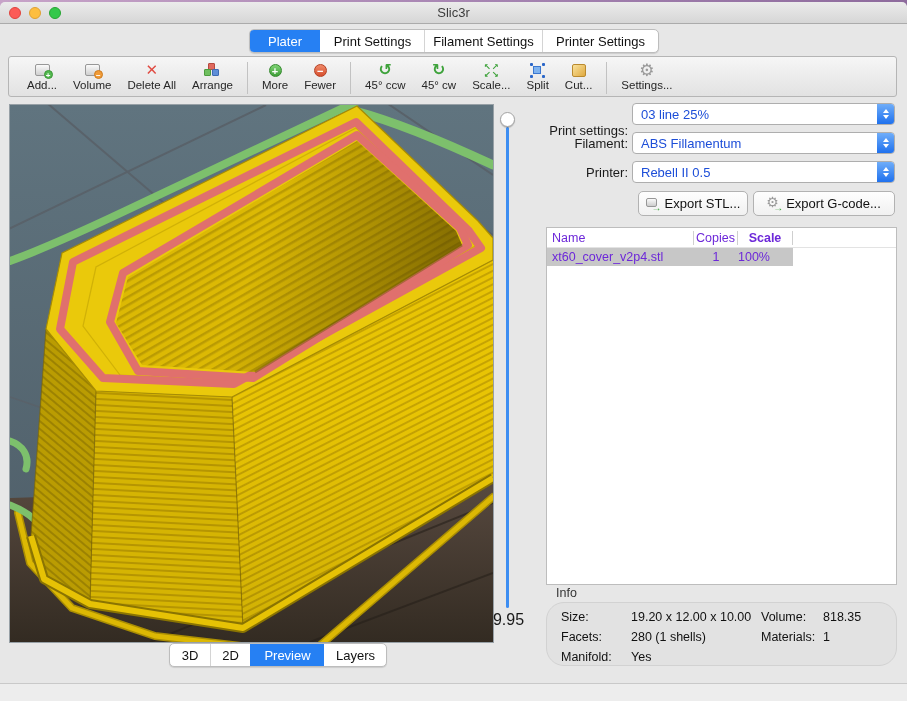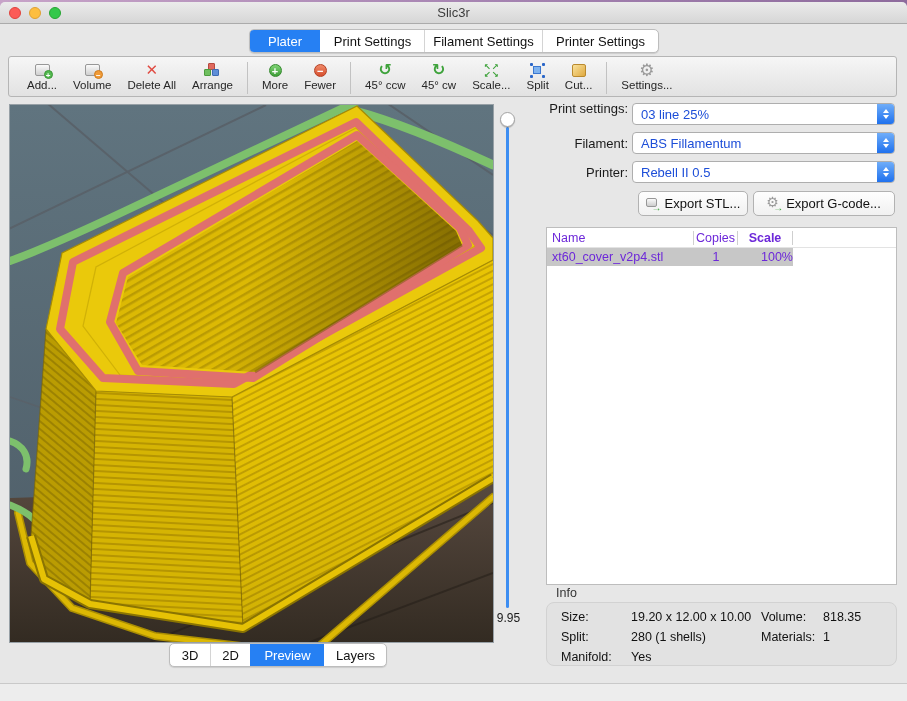--- a/index.html
+++ b/index.html
@@ -71,21 +71,21 @@
     border:1px solid #ba8a2e;border-radius:2px;}
   .glyph-gear{color:#999;font-size:17px;line-height:17px;}
   
   .preview{position:absolute;left:9px;top:104px;width:483px;height:537px;
     border:1px solid #97a0a6;box-sizing:content-box;}
   .slider-track{position:absolute;left:506px;top:127px;width:3px;height:481px;
     background:#3d8ef2;border-radius:2px;}
   .slider-knob{position:absolute;left:500px;top:112px;width:15px;height:15px;border-radius:50%;
     background:#fff;border:1px solid #a3a3a3;box-sizing:border-box;box-shadow:0 1px 1px rgba(0,0,0,.2);}
   .slider-value{position:absolute;left:488px;top:611px;width:41px;text-align:center;
-    font-size:12px;color:#1a1a1a;}
+    font-size:16px;color:#1a1a1a;}
   
   .rp-label{position:absolute;left:540px;width:88px;text-align:right;font-size:13px;color:#1a1a1a;}
   .combo{position:absolute;left:632px;width:263px;height:22px;box-sizing:border-box;
     background:#fff;border:1px solid #aeaeae;border-radius:4px;display:flex;align-items:center;
     padding-left:8px;font-size:13px;color:#1d4ed8;}
   .combo .stepper{position:absolute;right:0;top:0;bottom:0;width:17px;
     background:linear-gradient(#6fadf9,#1f71ee);border-radius:0 3px 3px 0;
     display:flex;flex-direction:column;align-items:center;justify-content:center;gap:2px;}
   .tri-up{width:0;height:0;border-left:3.5px solid transparent;border-right:3.5px solid transparent;
     border-bottom:4px solid #fff;}
@@ -104,25 +104,25 @@
     background:#fff;border:1px solid #bdbdbd;font-size:12.5px;color:#6d28d9;}
   .thead{display:flex;height:19px;align-items:center;border-bottom:1px solid #e3e3e3;}
   .th{box-sizing:border-box;height:14px;line-height:14px;border-right:1px solid #cfcfcf;}
   .th.name{width:147px;padding-left:5px;}
   .th.copies{width:44px;text-align:center;}
   .th.scale{width:55px;text-align:center;font-weight:bold;}
   .trow{display:flex;height:18px;align-items:center;background:#c7c7c7;width:246px;}
   .td{box-sizing:border-box;}
   .td.name{width:147px;padding-left:5px;}
   .td.copies{width:44px;text-align:center;}
-  .td.scale{width:55px;text-align:right;}
+  .td.scale{width:55px;text-align:left;}
   
   .info-legend{position:absolute;left:556px;top:586px;font-size:12.5px;color:#333;}
   .infobox{position:absolute;left:546px;top:602px;width:351px;height:64px;box-sizing:border-box;
-    background:#e2e2e2;border:1px solid #d2d2d2;border-radius:8px;font-size:12.5px;color:#111;}
+    background:#e2e2e2;border:1px solid #d2d2d2;border-radius:18px;font-size:12.5px;color:#111;}
   .infobox span{position:absolute;white-space:nowrap;}
   .i-r1{top:7px;} .i-r2{top:27px;} .i-r3{top:47px;}
   .i-c1{left:14px;} .i-c2{left:84px;} .i-c3{left:214px;} .i-c4{left:276px;}
   
   .statusline{position:absolute;left:0;right:0;top:683px;height:1px;background:#c9c9c9;}
   .statusbar{position:absolute;left:0;right:0;top:684px;bottom:0;background:#ededed;}
 </style>
 </head>
 <body>
 
@@ -332,21 +332,21 @@
 <div class="slider-knob"></div>
 <div class="slider-value">9.95</div>
 
 <div class="segctl viewtabs">
   <div class="seg" style="width:40px">3D</div>
   <div class="seg" style="width:40px">2D</div>
   <div class="seg active" style="width:74px">Preview</div>
   <div class="seg" style="width:62px">Layers</div>
 </div>
 
-<div class="rp-label" style="top:101px">Print settings:</div>
+<div class="rp-label" style="top:123px">Print settings:</div>
 <div class="combo" style="top:103px">
   <span>03 line 25%</span>
   <span class="stepper">
       <span class="tri-up"></span>
       <span class="tri-dn"></span>
     </span>
 </div>
 <div class="rp-label" style="top:136px">Filament:</div>
 <div class="combo" style="top:132px">
   <span>ABS Fillamentum</span>
@@ -391,21 +391,21 @@
     <span class="td scale">100%</span>
   </div>
 </div>
 
 <div class="info-legend">Info</div>
 <div class="infobox">
   <span class="i-r1 i-c1">Size:</span>
   <span class="i-r1 i-c2">19.20 x 12.00 x 10.00</span>
   <span class="i-r1 i-c3">Volume:</span>
   <span class="i-r1 i-c4">818.35</span>
-  <span class="i-r2 i-c1">Split:</span>
+  <span class="i-r2 i-c1">Facets:</span>
   <span class="i-r2 i-c2">280 (1 shells)</span>
   <span class="i-r2 i-c3">Materials:</span>
   <span class="i-r2 i-c4">1</span>
   <span class="i-r3 i-c1">Manifold:</span>
   <span class="i-r3 i-c2">Yes</span>
 </div>
 
 <div class="statusline"></div>
 <div class="statusbar"></div>
 

